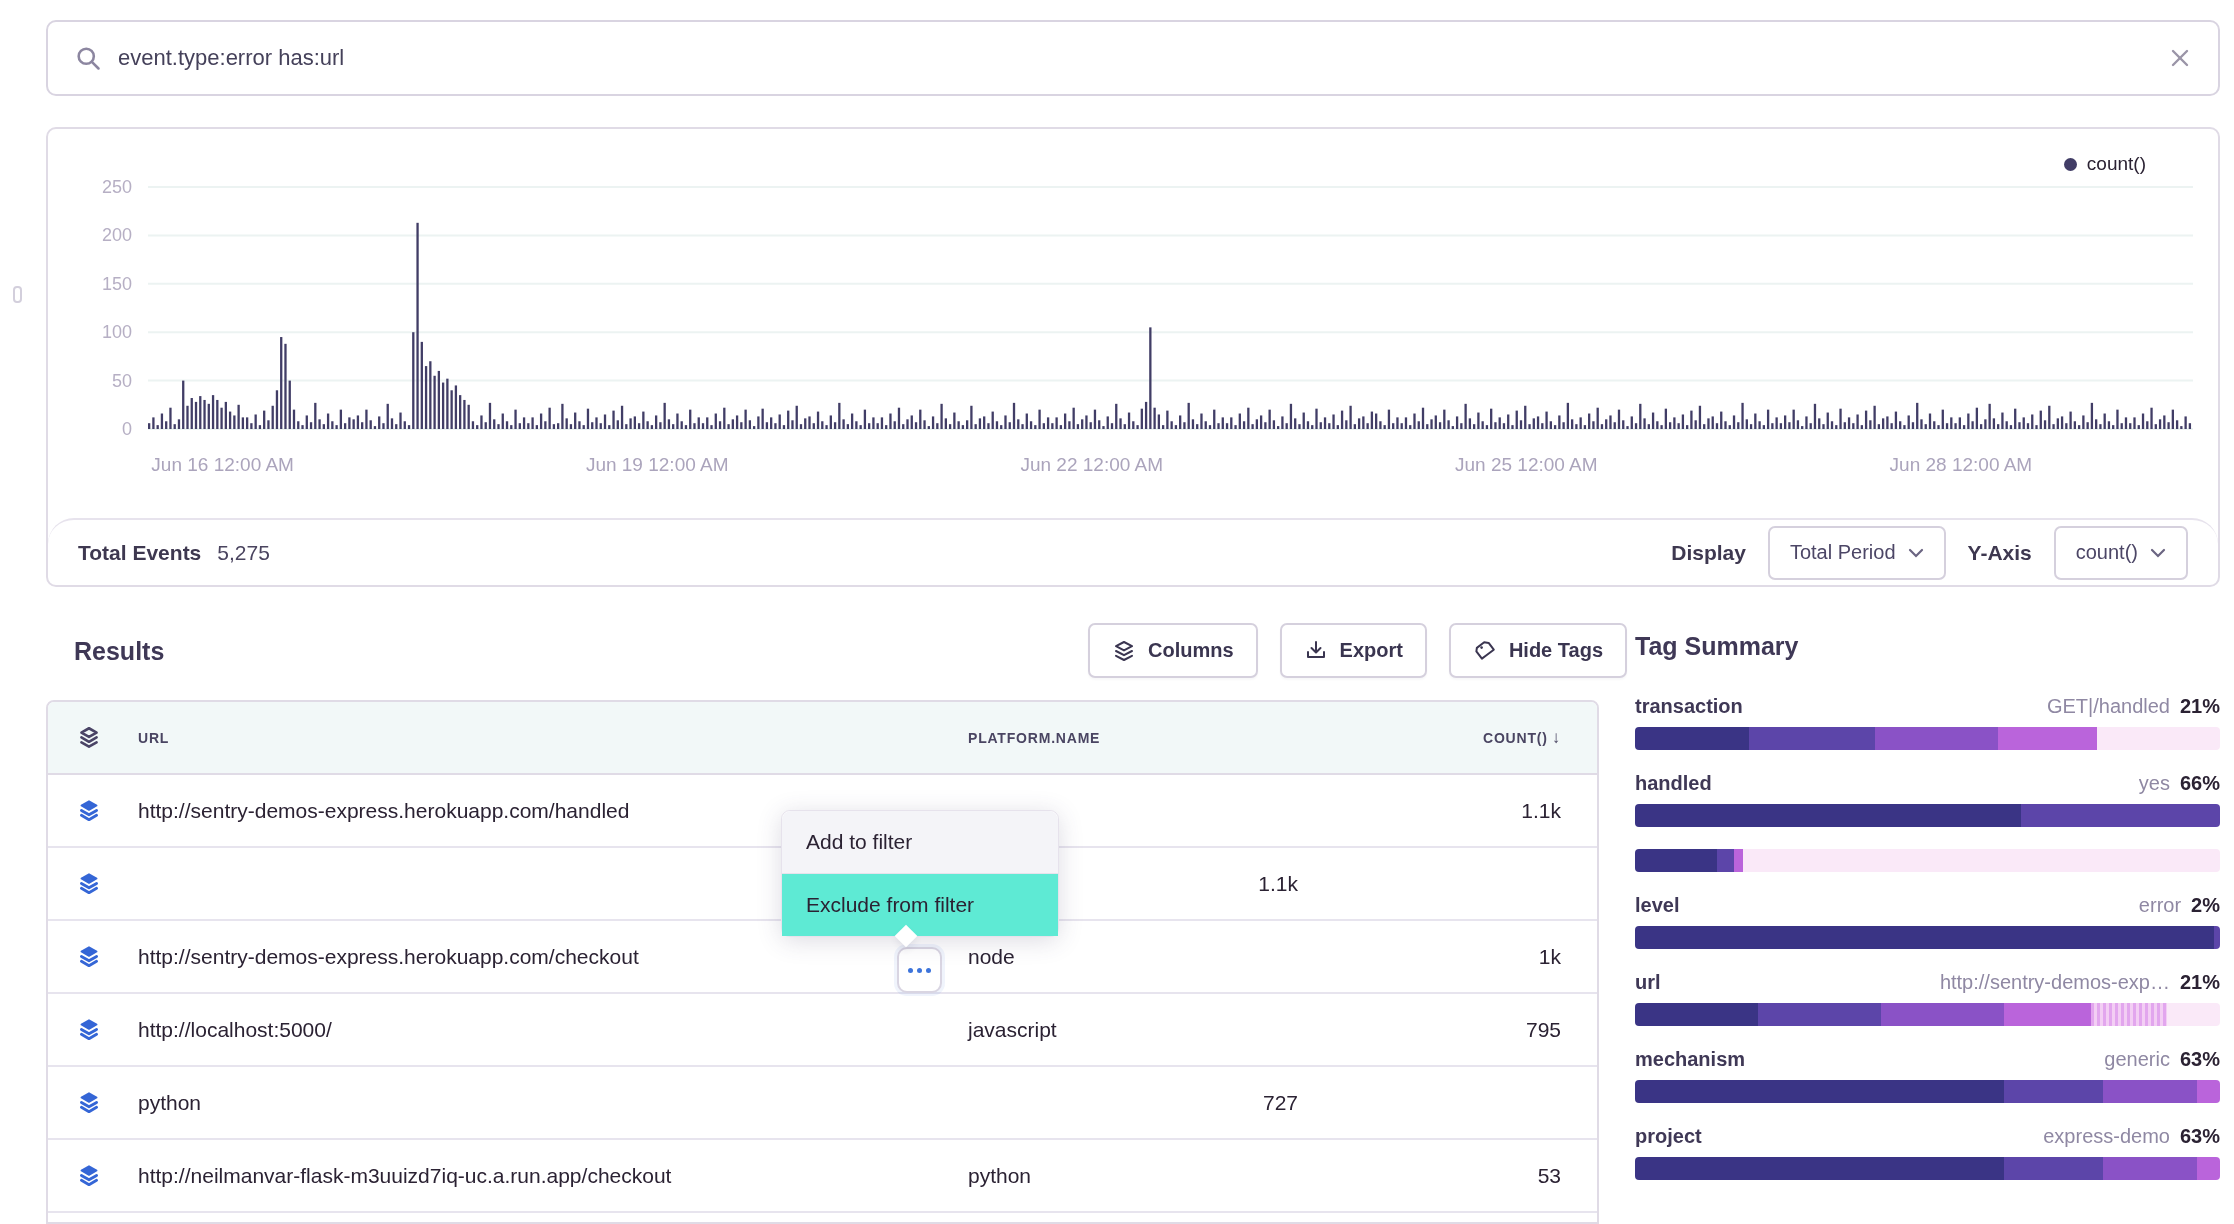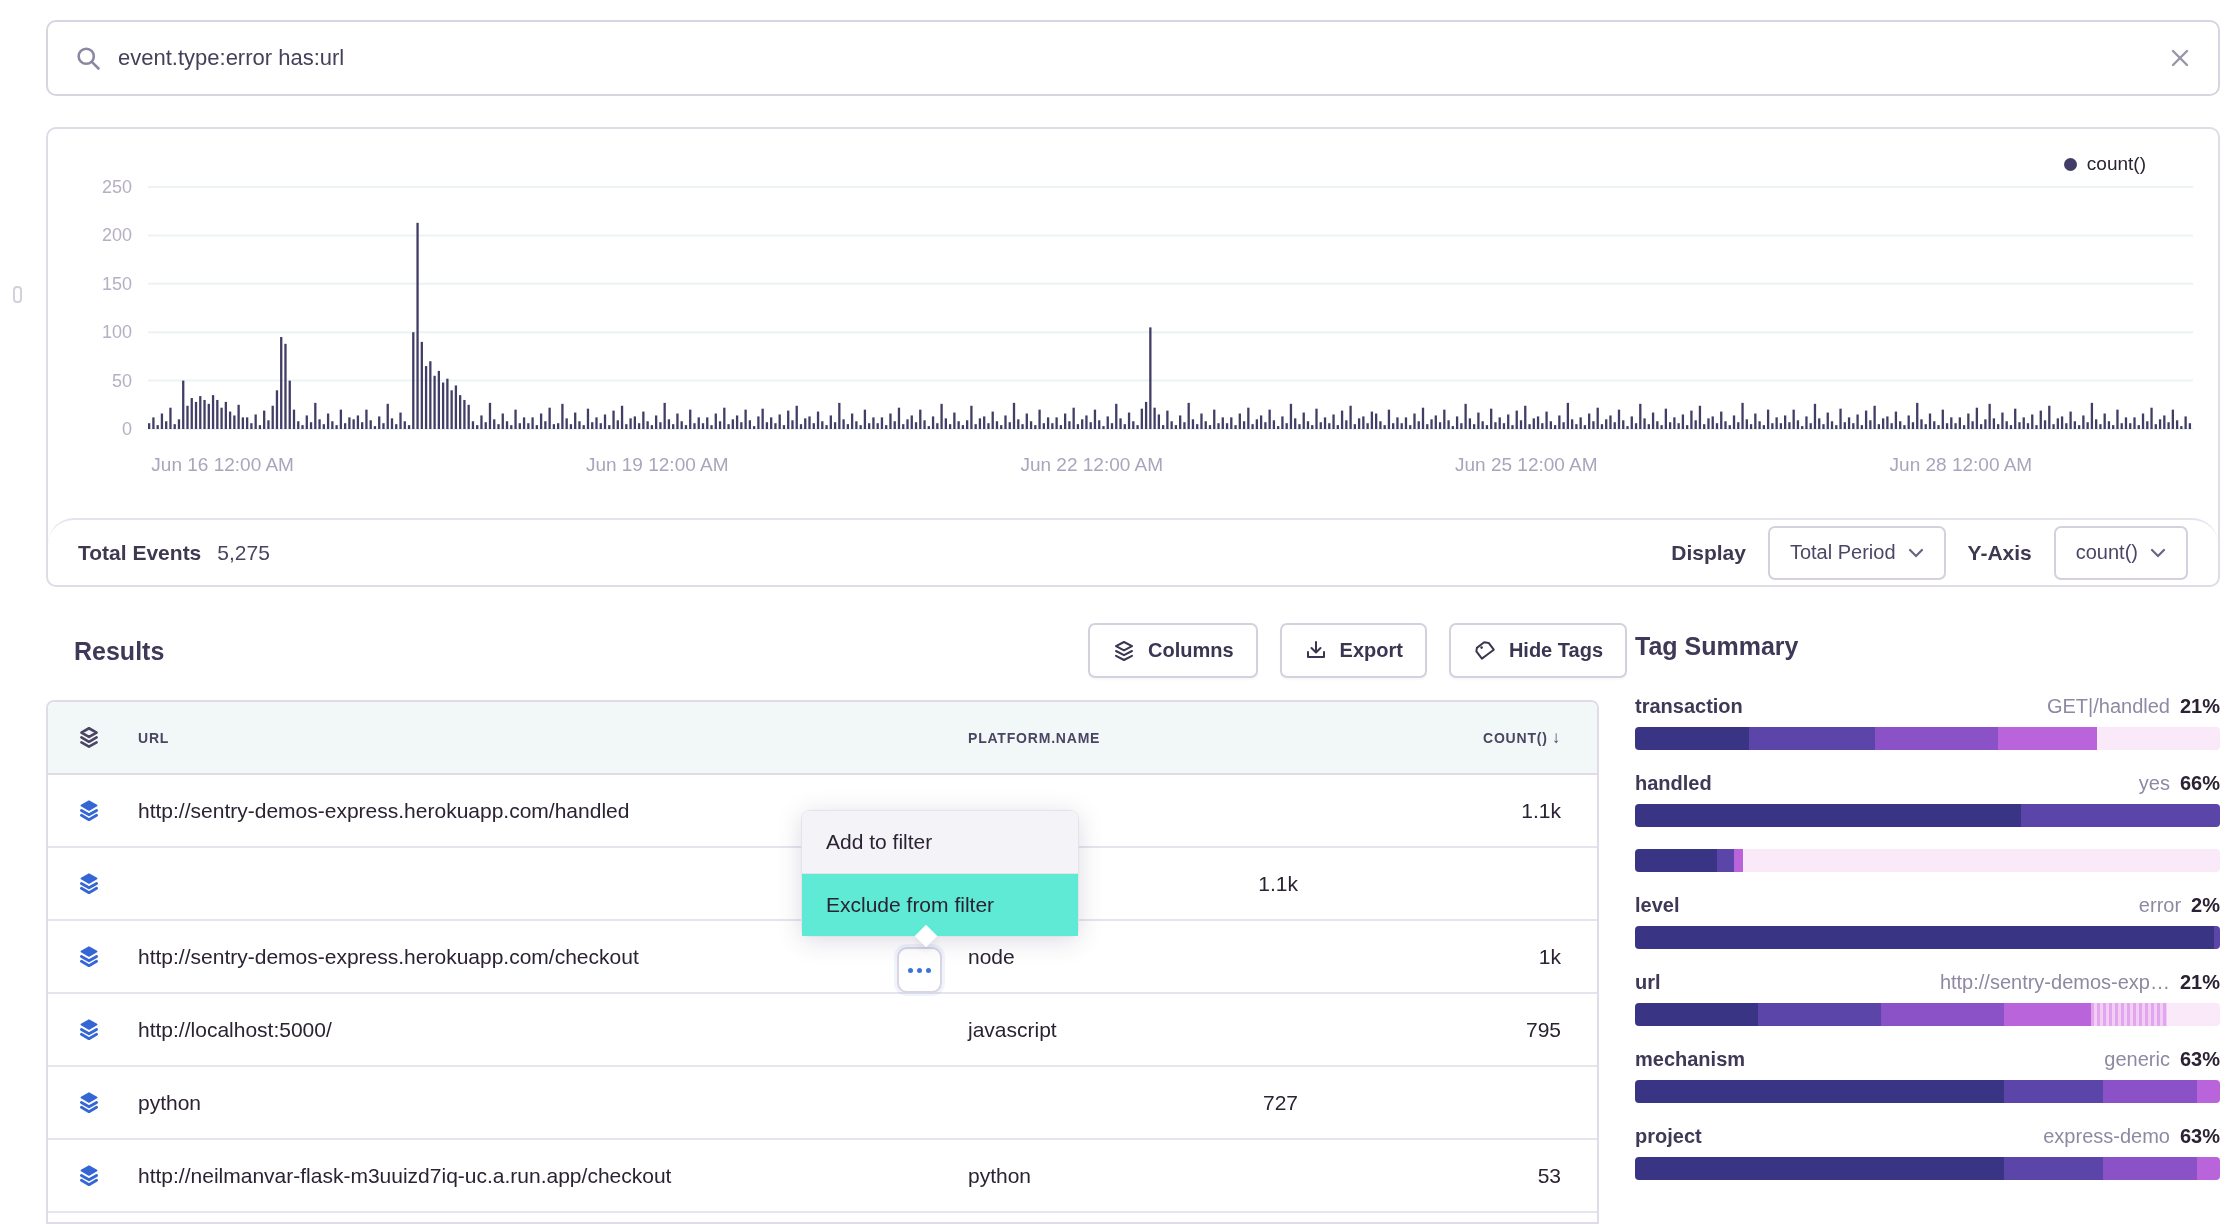--- a/index.html
+++ b/index.html
@@ -62,21 +62,21 @@
   .trow .cnt { text-align:right; }
 
   
   .dots-btn { position:absolute; left:897px; top:947px; width:45px; height:46px;
     background:#fff; border:2px solid #D9D5E2; border-radius:10px; cursor:pointer;
     display:flex; align-items:center; justify-content:center; gap:4px;
     box-shadow:0 0 0 3px rgba(61,116,219,0.08); }
   .dots-btn i { width:5px; height:5px; border-radius:50%; background:#3D74DB; display:block; }
 
   
-  .menu { position:absolute; left:801px; top:810px; width:278px; background:#fff;
+  .menu { position:absolute; left:781px; top:810px; width:278px; background:#fff;
     border:1px solid #E6E2EC; border-radius:9px;
     box-shadow:0 4px 24px rgba(67,62,100,0.18); z-index:5; }
   .menu-item { height:62px; line-height:62px; padding:0 24px; font-size:21px; color:#2B2233;
     cursor:pointer; background:#5eead4; }
   .menu-item.hovered { background:#F4F4F8; border-radius:9px 9px 0 0; }
   .menu-sep { height:1px; background:#E6E2EC; }
   .menu-item:last-of-type { border-radius:0 0 9px 9px; }
   .menu-notch { position:absolute; left:116px; bottom:-8px; width:16px; height:16px;
     background:#fff; transform:rotate(45deg); box-shadow:3px 3px 6px rgba(67,62,100,0.08); }
 

